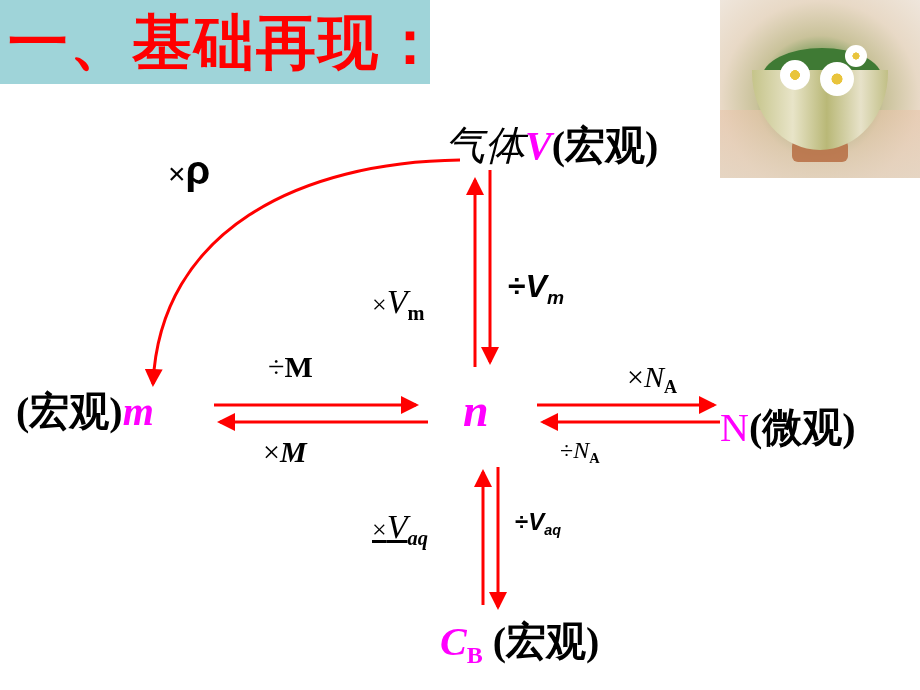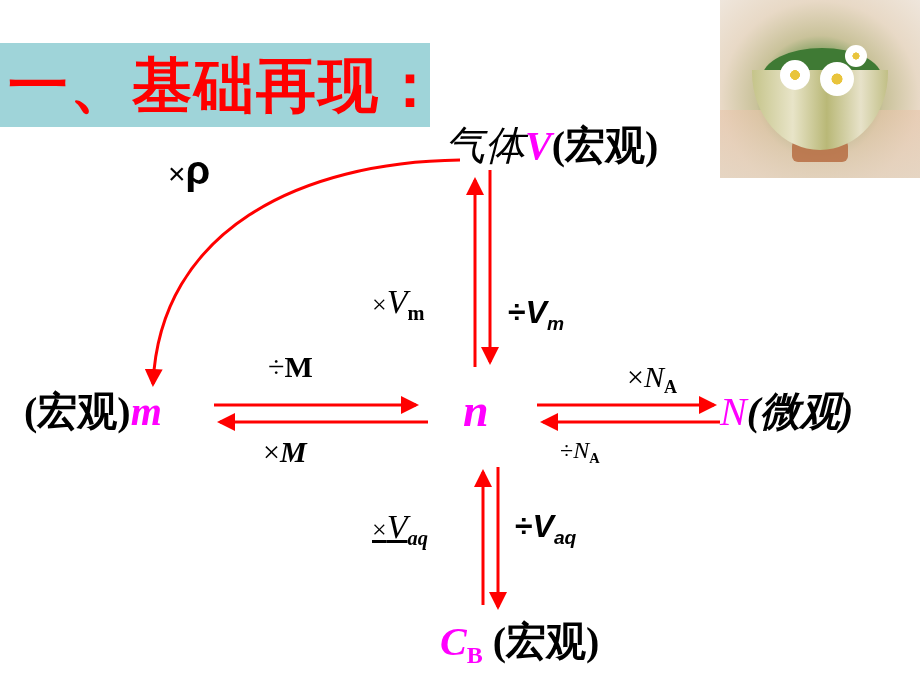--- a/index.html
+++ b/index.html
@@ -1,17 +1,17 @@
 <!DOCTYPE html>
 <html><head>
 <meta charset="utf-8">
 <style>
   html, body { margin:0; padding:0; }
   body { width:920px; height:690px; background:#ffffff; position:relative; overflow:hidden; }
-  .title-box { position:absolute; left:0; top:0; width:430px; height:84px; background:#9fd4d9;margin-top:43px; }
+  .title-box { position:absolute; left:0; top:0; width:430px; height:84px; background:#9fd4d9; }
   .title-text { position:absolute; left:8px; top:6px; font-family:"DejaVu Sans", sans-serif; font-weight:bold; font-size:60px; color:#ff0000; letter-spacing:2px; line-height:72px; white-space:nowrap; }
   .photo { position:absolute; left:720px; top:0; width:200px; height:178px; overflow:hidden;
     background: radial-gradient(ellipse at 50% 55%, #4a7a3a 0%, #5f8f45 25%, #c9c29a 45%, #e8d9c6 70%, #efe6dc 100%); }
   .bowl { position:absolute; left:32px; top:70px; width:136px; height:80px; border-radius:0 0 70px 70px / 0 0 80px 80px;
     background: linear-gradient(90deg,#c5c48a 0%,#e8e4c8 30%,#b9b877 55%,#e7e2c9 80%,#c1bf86 100%); }
   .greens { position:absolute; left:42px; top:48px; width:120px; height:60px; border-radius:50%; background:#3f7a34; }
   .daisy { position:absolute; width:30px; height:30px; border-radius:50%; background: radial-gradient(circle,#e9c43c 0 22%,#ffffff 24% 100%); }
   .book { position:absolute; left:0; top:110px; width:200px; height:68px; background:linear-gradient(180deg,rgba(232,197,170,0.6),rgba(228,210,190,0.8)); }
   .bowl-base { position:absolute; left:72px; top:140px; width:56px; height:22px; background:#b4663b; border-radius:6px; opacity:.8; }
   .lbl { position:absolute; font-family:"Liberation Serif", serif; font-weight:bold; color:#000; white-space:nowrap; line-height:1; }
@@ -57,44 +57,44 @@
   <line x1="720" y1="422" x2="543" y2="422" stroke="#ff0000" stroke-width="3" marker-end="url(#ah)"></line>
 
   <line x1="483" y1="605" x2="483" y2="472" stroke="#ff0000" stroke-width="3" marker-end="url(#ah)"></line>
   <line x1="498" y1="467" x2="498" y2="607" stroke="#ff0000" stroke-width="3" marker-end="url(#ah)"></line>
 </svg>
 
 <div class="lbl" style="left:445px;top:125px;font-size:40px;">
   <span class="it" style="font-weight:normal;font-family:'DejaVu Serif',serif;">气体</span><span class="mag it">V</span><span>(宏观)</span>
 </div>
 
-<div class="lbl" style="left:24px;top:392px;font-size:40px;">
+<div class="lbl" style="left:16px;top:392px;font-size:40px;">
   <span>(宏观)</span><span class="mag it">m</span>
 </div>
 
 <div class="lbl mag it" style="left:463px;top:388px;font-size:46px;">n</div>
 
-<div class="lbl" style="left:720px;top:392px;font-size:40px;font-style:italic;">
+<div class="lbl" style="left:720px;top:408px;font-size:40px;">
   <span class="mag" style="font-weight:normal;">N</span><span>(微观)</span>
 </div>
 
 <div class="lbl" style="left:440px;top:622px;font-size:40px;text-align:right;">
   <span class="mag it">C</span><sub class="mag">B</sub>
   <span>(宏观)</span>
 </div>
 
 <div class="lbl sans" style="left:168px;top:150px;font-size:40px;">
   <span style="font-weight:normal;font-size:30px;">×</span><span>ρ</span>
 </div>
 
 <div class="lbl" style="left:372px;top:285px;font-size:34px;">
   <span style="font-weight:normal;font-size:26px;">×</span><span class="it" style="font-weight:normal;">V</span><sub>m</sub>
 </div>
 
-<div class="lbl sans" style="left:508px;top:296px;font-size:32px;">
+<div class="lbl sans" style="left:508px;top:270px;font-size:32px;">
   <span>÷</span><span class="it">V</span><sub class="it">m</sub>
 </div>
 
 <div class="lbl" style="left:268px;top:352px;font-size:30px;">
   <span style="font-weight:normal;">÷</span><span>M</span>
 </div>
 
 <div class="lbl" style="left:263px;top:437px;font-size:30px;">
   <span style="font-weight:normal;">×</span><span class="it">M</span>
 </div>
@@ -104,15 +104,15 @@
 </div>
 
 <div class="lbl" style="left:560px;top:438px;font-size:24px;">
   <span style="font-weight:normal;">÷</span><span class="it" style="font-weight:normal;">N</span><sub>A</sub>
 </div>
 
 <div class="lbl" style="left:372px;top:510px;font-size:34px;text-decoration:underline;">
   <span style="font-weight:normal;font-size:26px;">×</span><span class="it" style="font-weight:normal;">V</span><sub class="it">aq</sub>
 </div>
 
-<div class="lbl sans" style="left:515px;top:510px;font-size:32px;">
+<div class="lbl sans" style="left:515px;top:510px;font-size:24px;">
   <span>÷</span><span class="it">V</span><sub class="it">aq</sub>
 </div>
 
 </body></html>

